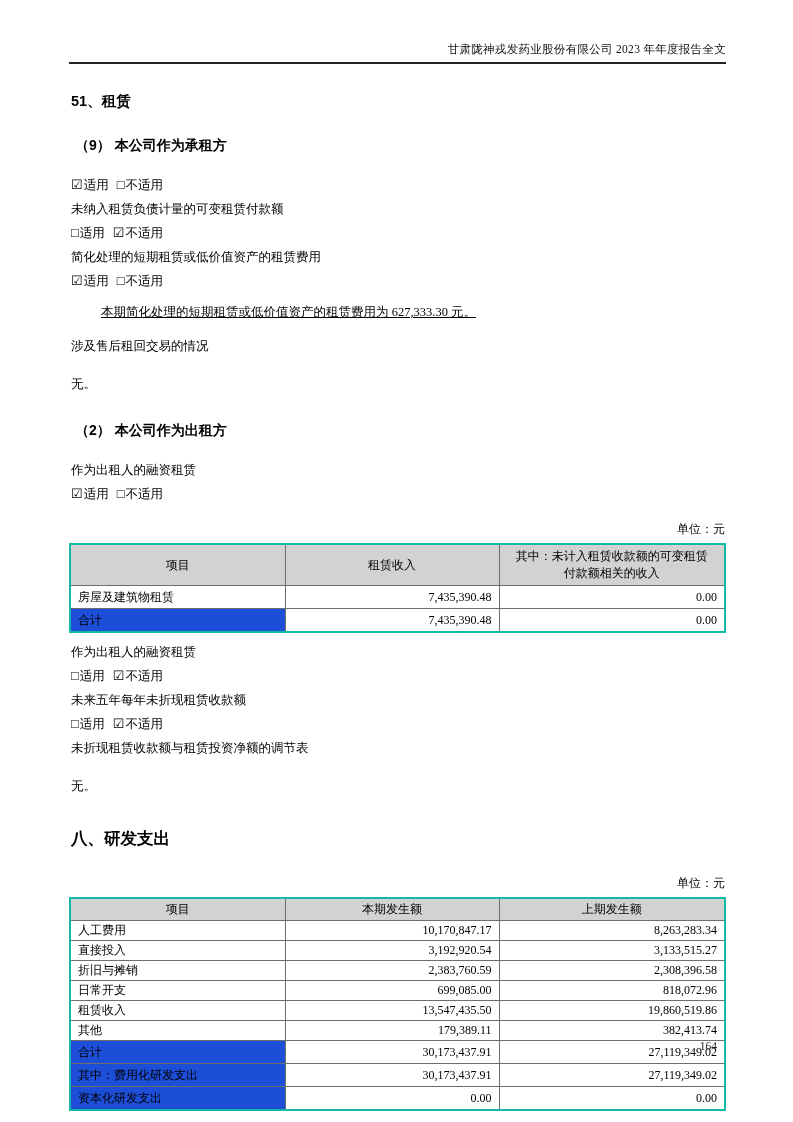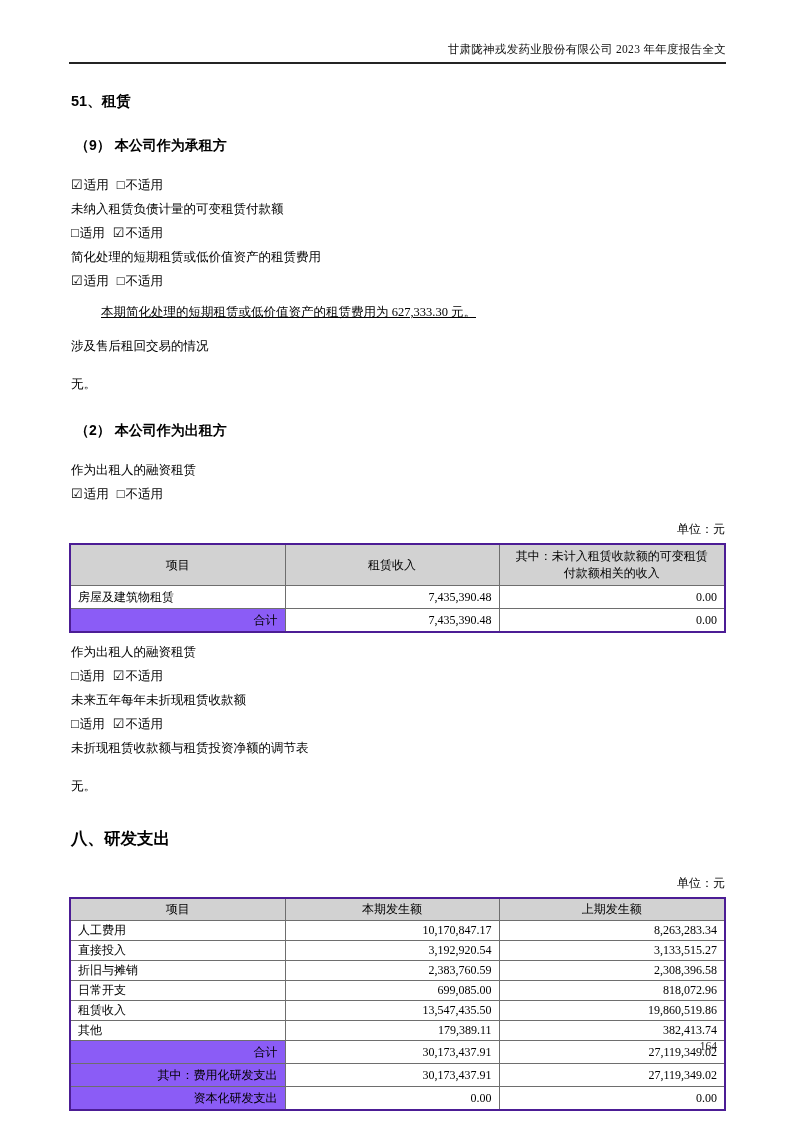--- a/index.html
+++ b/index.html
@@ -29,28 +29,28 @@
   .first-line { margin-top:18px; }
   .cb-group { margin-right:8px; }
   .cb-sym { font-size:13px; margin-right:1px; }
   .para-indent { text-indent:30px; margin-top:7px;text-decoration:underline; }
   .gap-sm { margin-top:10px; }
   .gap-md { margin-top:14px; }
   .unit-line { text-align:right; font-size:12px; line-height:18px; margin-top:14px; padding-right:1px; }
   .unit-line-2 { text-align:right; font-size:12px; line-height:18px; margin-top:24px; padding-right:1px; }
 
   table.doc-table { width:100%; border-collapse:collapse; table-layout:fixed;
-                    border:2px solid #4c1d95; font-size:12px; margin-top:5px; }
+                    border:2px solid #14b8a6; font-size:12px; margin-top:5px; }
   table.doc-table th, table.doc-table td { border:1px solid #6e6e6e; padding:1px 7px; vertical-align:middle; }
   table.doc-table th { background:#d2d2d2; font-weight:normal; text-align:center; }
   th.th-white { background:#ffffff; }
   .prewrap { white-space:pre-line; }
   td.t-num { text-align:right; }
   td.t-label { text-align:left; }
-  td.cell-gray { background:#8b5cf6;text-align:right; }
+  td.cell-gray { background:#1d4ed8; }
   td.indent { padding-left:46px; }
   table.tbl-lease th { height:38px; }
   table.tbl-lease td { height:20px; }
   table.tbl-rd th { height:19px; }
   tr.row-thin td { height:15px; }
   tr.row-tall td { height:20px; }
 
   .page-footer { position:absolute; top:1040px; right:76px; font-size:11.5px; color:#222; }
 </style>
 </head>

